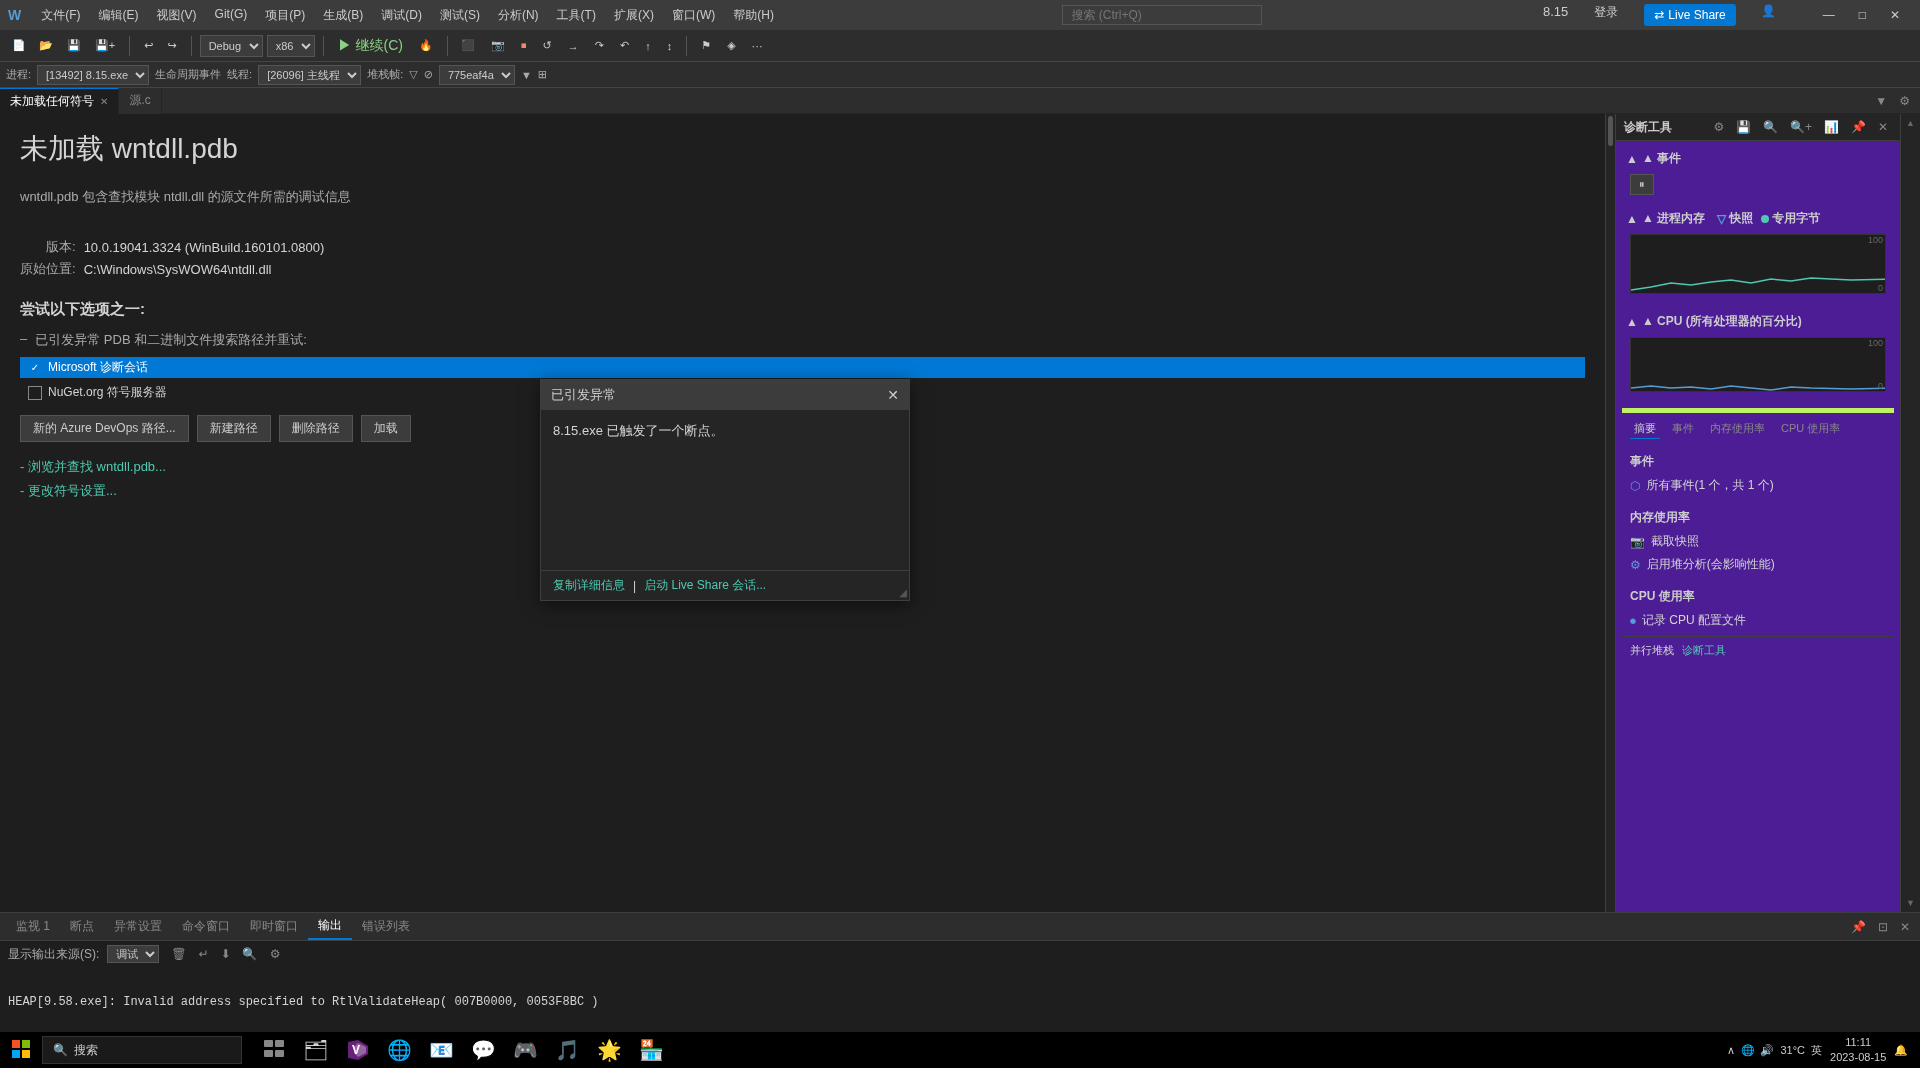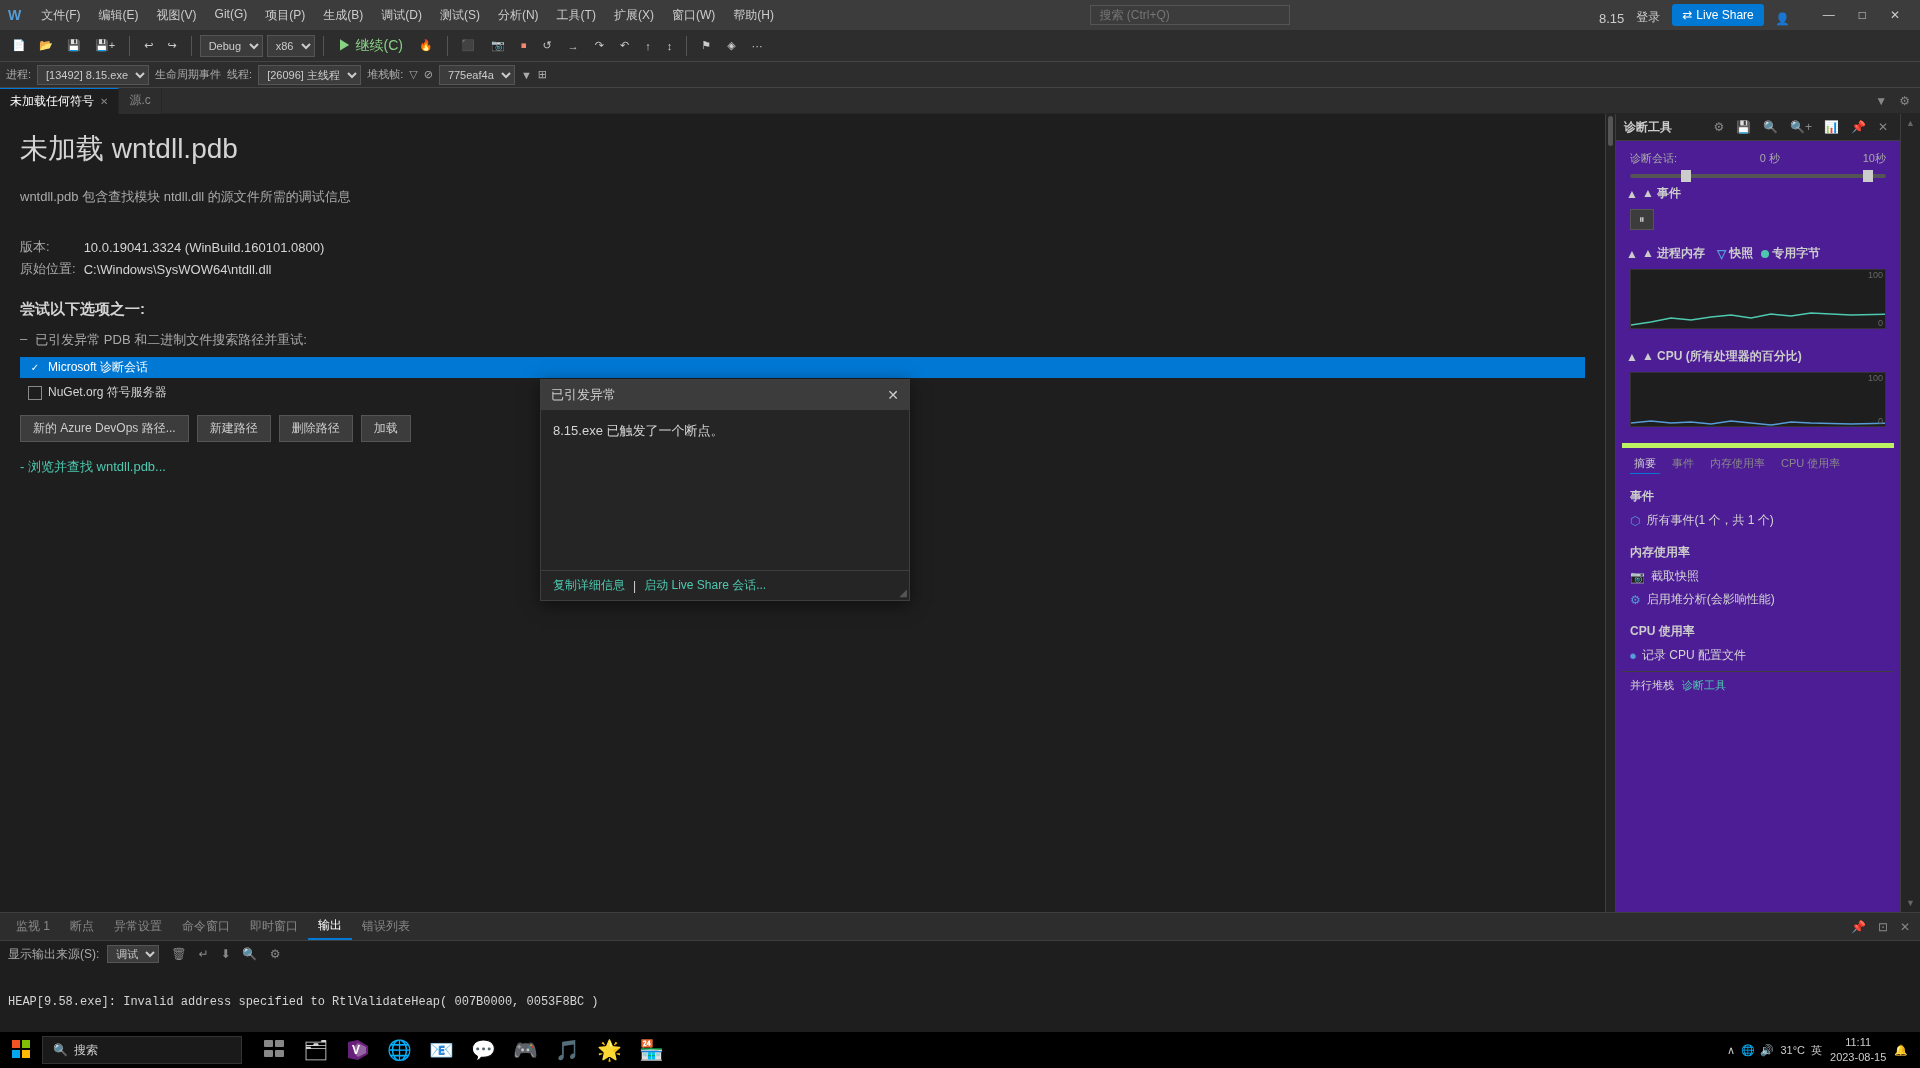--- a/index.html
+++ b/index.html
@@ -5,21 +5,21 @@
     * { box-sizing: border-box; margin: 0; padding: 0; }
     body { font-family: 'Segoe UI', sans-serif; font-size: 12px; background: #1e1e1e; color: #d4d4d4; width: 1920px; height: 1068px; overflow: hidden; }
 
     
     #title-bar { display: flex; align-items: center; background: #3c3c3c; height: 30px; padding: 0 8px; gap: 8px; }
     #title-bar .app-icon { color: #569cd6; font-weight: bold; font-size: 14px; margin-right: 4px; }
     #title-bar .menu-items { display: flex; gap: 2px; }
     #title-bar .menu-item { padding: 4px 8px; color: #cccccc; cursor: pointer; font-size: 12px; }
     #title-bar .search-box { flex: 1; text-align: center; }
     #title-bar .search-input { background: #3c3c3c; border: 1px solid #555; color: #ccc; padding: 2px 8px; width: 200px; font-size: 12px; }
-    #title-bar .title-right { display: flex; align-items: flex-end; gap: 12px; margin-left: auto; }
+    #title-bar .title-right { display: flex; align-items: flex-start; gap: 26px; margin-left: auto; }
     #title-bar .version-badge { color: #ccc; font-size: 13px; }
     #title-bar .login-btn { color: #ccc; font-size: 12px; cursor: pointer; }
     #title-bar .live-share-btn { display: flex; align-items: center; gap: 4px; background: #0078d4; color: white; padding: 4px 10px; cursor: pointer; font-size: 12px; border-radius: 3px; }
     #title-bar .window-controls { display: flex; gap: 0; margin-left: 8px; }
     #title-bar .win-btn { padding: 4px 12px; color: #ccc; cursor: pointer; font-size: 12px; }
 
     
     #toolbar { display: flex; align-items: center; background: #2d2d2d; height: 32px; padding: 0 6px; gap: 4px; border-bottom: 1px solid #444; }
     #toolbar .toolbar-section { display: flex; align-items: center; gap: 2px; }
     #toolbar .tb-btn { padding: 3px 6px; color: #ccc; cursor: pointer; font-size: 11px; background: transparent; border: none; }
@@ -46,21 +46,21 @@
     #diagnostics-panel { width: 285px; background: #4c1d95; border-left: 1px solid #3e3e3e; display: flex; flex-direction: column; }
 
     
     #editor-content { flex: 1; background: #1e1e1e; padding: 16px 20px; overflow-y: auto; position: relative; }
     #editor-content .main-title { font-size: 28px; color: #d4d4d4; font-weight: 400; margin-bottom: 20px; }
     #editor-content .desc-text { color: #aaa; margin-bottom: 30px; font-size: 13px; }
     #editor-content .section-title { font-size: 15px; color: #d4d4d4; margin-bottom: 12px; }
     #editor-content .module-info { margin-bottom: 20px; }
     #editor-content .module-info table { border-collapse: collapse; }
     #editor-content .module-info td { padding: 2px 8px 2px 0; font-size: 13px; }
-    #editor-content .module-info td:first-child { color: #aaa; white-space: nowrap; }
+    #editor-content .module-info td:first-child { color: #aaa; white-space: nowrap; text-align: right; }
     #editor-content .try-section { margin-top: 10px; }
     #editor-content .bullet-item { display: flex; gap: 8px; margin-bottom: 6px; font-size: 13px; color: #aaa; }
     #editor-content .checkbox-list { margin: 8px 0 12px 0; }
     #editor-content .btn-row { display: flex; gap: 8px; margin-top: 12px; }
     #editor-content .action-btn { background: #3c3c3c; border: 1px solid #555; color: #ccc; padding: 4px 12px; cursor: pointer; font-size: 12px; }
     #editor-content .link-text { color: #4ec9b0; cursor: pointer; font-size: 13px; text-decoration: none; margin-top: 28px; }
     #editor-content .links-section { margin-top: 16px; }
     #editor-content .links-section .link-item { margin-bottom: 6px; }
 
     
@@ -308,20 +308,23 @@
             <button class="action-btn">新建路径</button>
             <button class="action-btn">删除路径</button>
             <button class="action-btn">加载</button>
           </div>
         </div>
 
         <div class="links-section">
           <div class="link-item">
             <a class="link-text">- 浏览并查找 wntdll.pdb...</a>
           </div>
+          <div class="link-item">
+            <a class="link-text">- 更改符号设置...</a>
+          </div>
         </div>
       </div>
     </div>
 
     <div class="scrollbar-v" style="background:#252526; border-left:1px solid #3e3e3e;">
       <div class="scrollbar-thumb"></div>
     </div>
 
     <div id="diagnostics-panel">
       <div id="diag-header">
@@ -332,31 +335,20 @@
           <span class="diag-btn">🔍</span>
           <span class="diag-btn">🔍+</span>
           <span class="diag-btn">📊</span>
           <span class="diag-btn">📌</span>
           <span class="diag-btn">✕</span>
         </div>
       </div>
 
       <div id="diag-body">
 
-        <div class="diag-time-bar">
-          <div class="diag-time-label">
-            <span>诊断会话:</span>
-            <span>0 秒</span>
-            <span>10秒</span>
-          </div>
-          <div class="diag-slider">
-            <div class="diag-slider-thumb"></div>
-            <div class="diag-slider-thumb2"></div>
-          </div>
-        </div>
 
         <div class="diag-section">
           <div class="diag-section-header">
             <span>▲</span>
             <span>▲ 事件</span>
           </div>
           <div class="event-section">
             <div class="event-btn-row">
               <button class="event-btn">⏸</button>
             </div>

